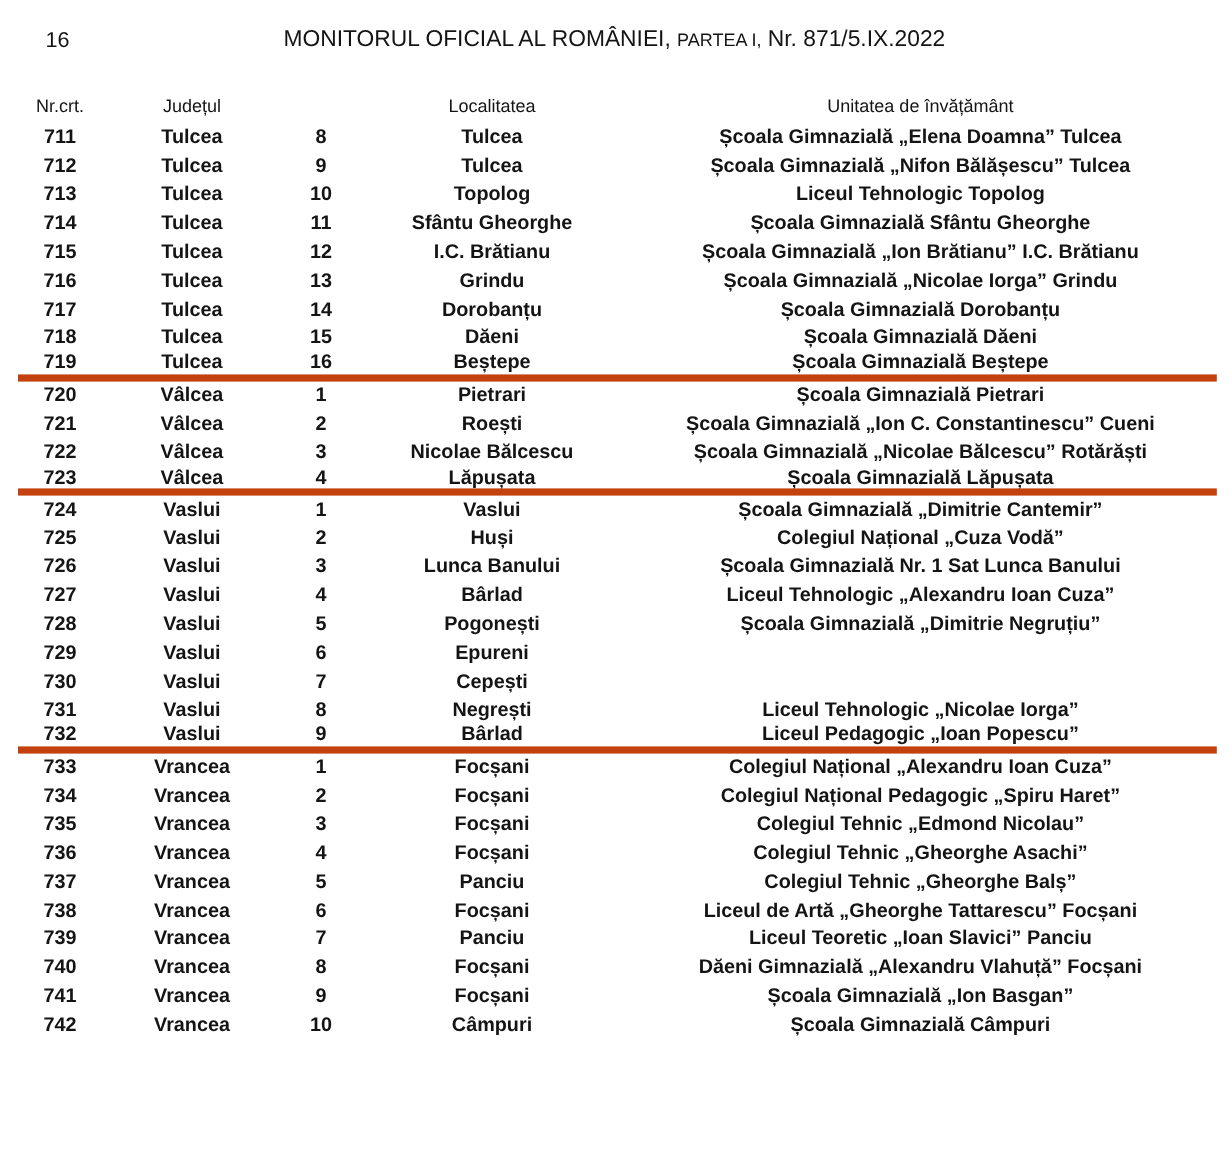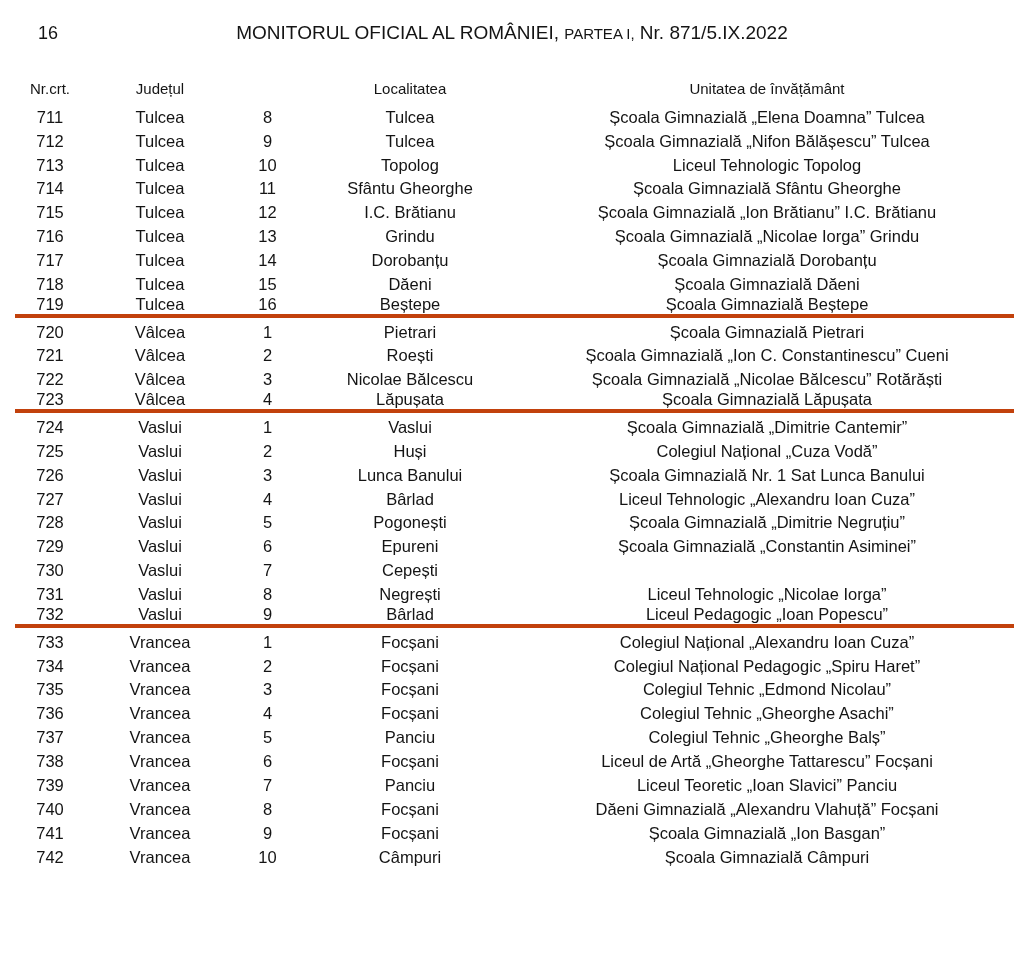--- a/index.html
+++ b/index.html
@@ -61,25 +61,26 @@
   .tbody {
     position: absolute;
     left: 15px;
     top: 103px;
     width: 999px;
     font-size: 16.5px;
   }
   .row {
     display: flex;
     height: 23.87px;
-    align-items: flex-end;
+    align-items: center;
     box-sizing: border-box;
+    font-weight: bold;
   }
   .row.group-end {
-    border-bottom: 4px solid #c2410c;
+    border-bottom: 6px solid #c2410c;
   }
   .cell {
     text-align: center;
     white-space: nowrap;
     overflow: visible;
   }
   .col-nr       { width: 70px;  }
   .col-county   { width: 150px; }
   .col-idx      { width: 65px;  }
   .col-locality { width: 220px; }
@@ -234,21 +235,20 @@
         <div class="cell col-county">Vaslui</div>
         <div class="cell col-idx">5</div>
         <div class="cell col-locality">Pogonești</div>
         <div class="cell col-unit">Școala Gimnazială „Dimitrie Negruțiu”</div>
       </div>
       <div class="row">
         <div class="cell col-nr">729</div>
         <div class="cell col-county">Vaslui</div>
         <div class="cell col-idx">6</div>
         <div class="cell col-locality">Epureni</div>
-        <div class="cell col-unit">Școala Gimnazială „Constantin Asiminei”</div>
       </div>
       <div class="row">
         <div class="cell col-nr">730</div>
         <div class="cell col-county">Vaslui</div>
         <div class="cell col-idx">7</div>
         <div class="cell col-locality">Cepești</div>
       </div>
       <div class="row">
         <div class="cell col-nr">731</div>
         <div class="cell col-county">Vaslui</div>

